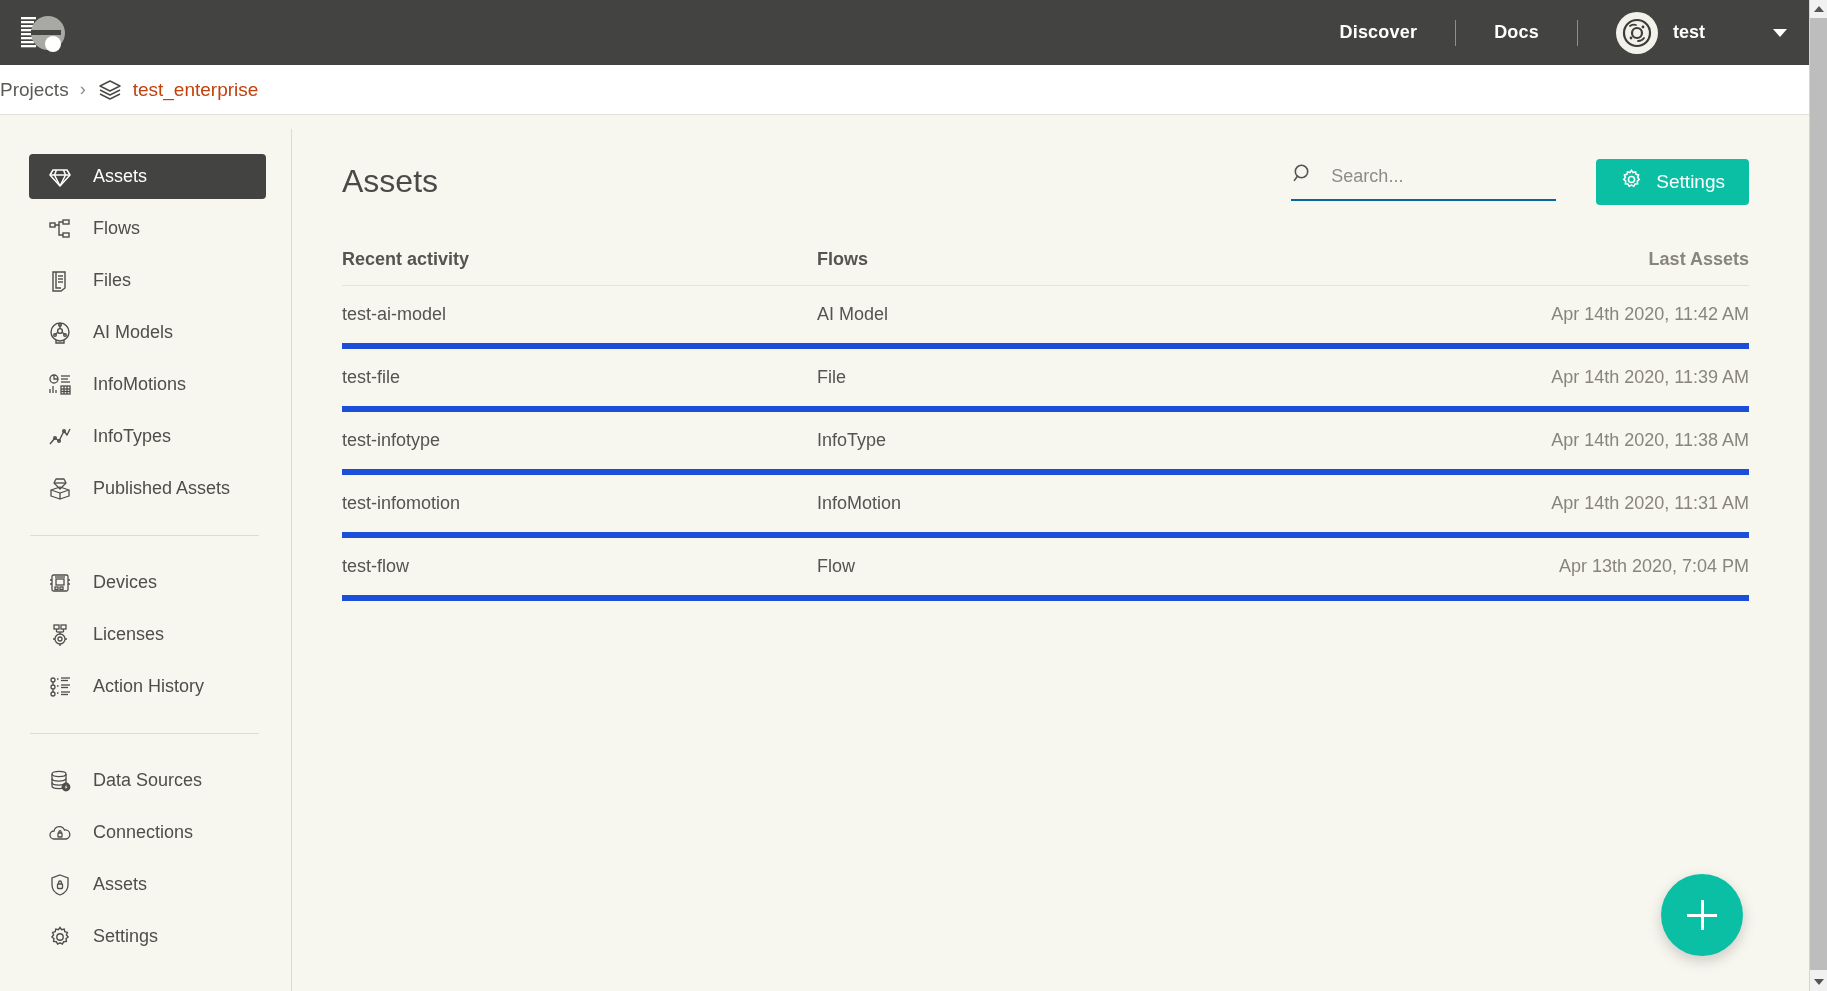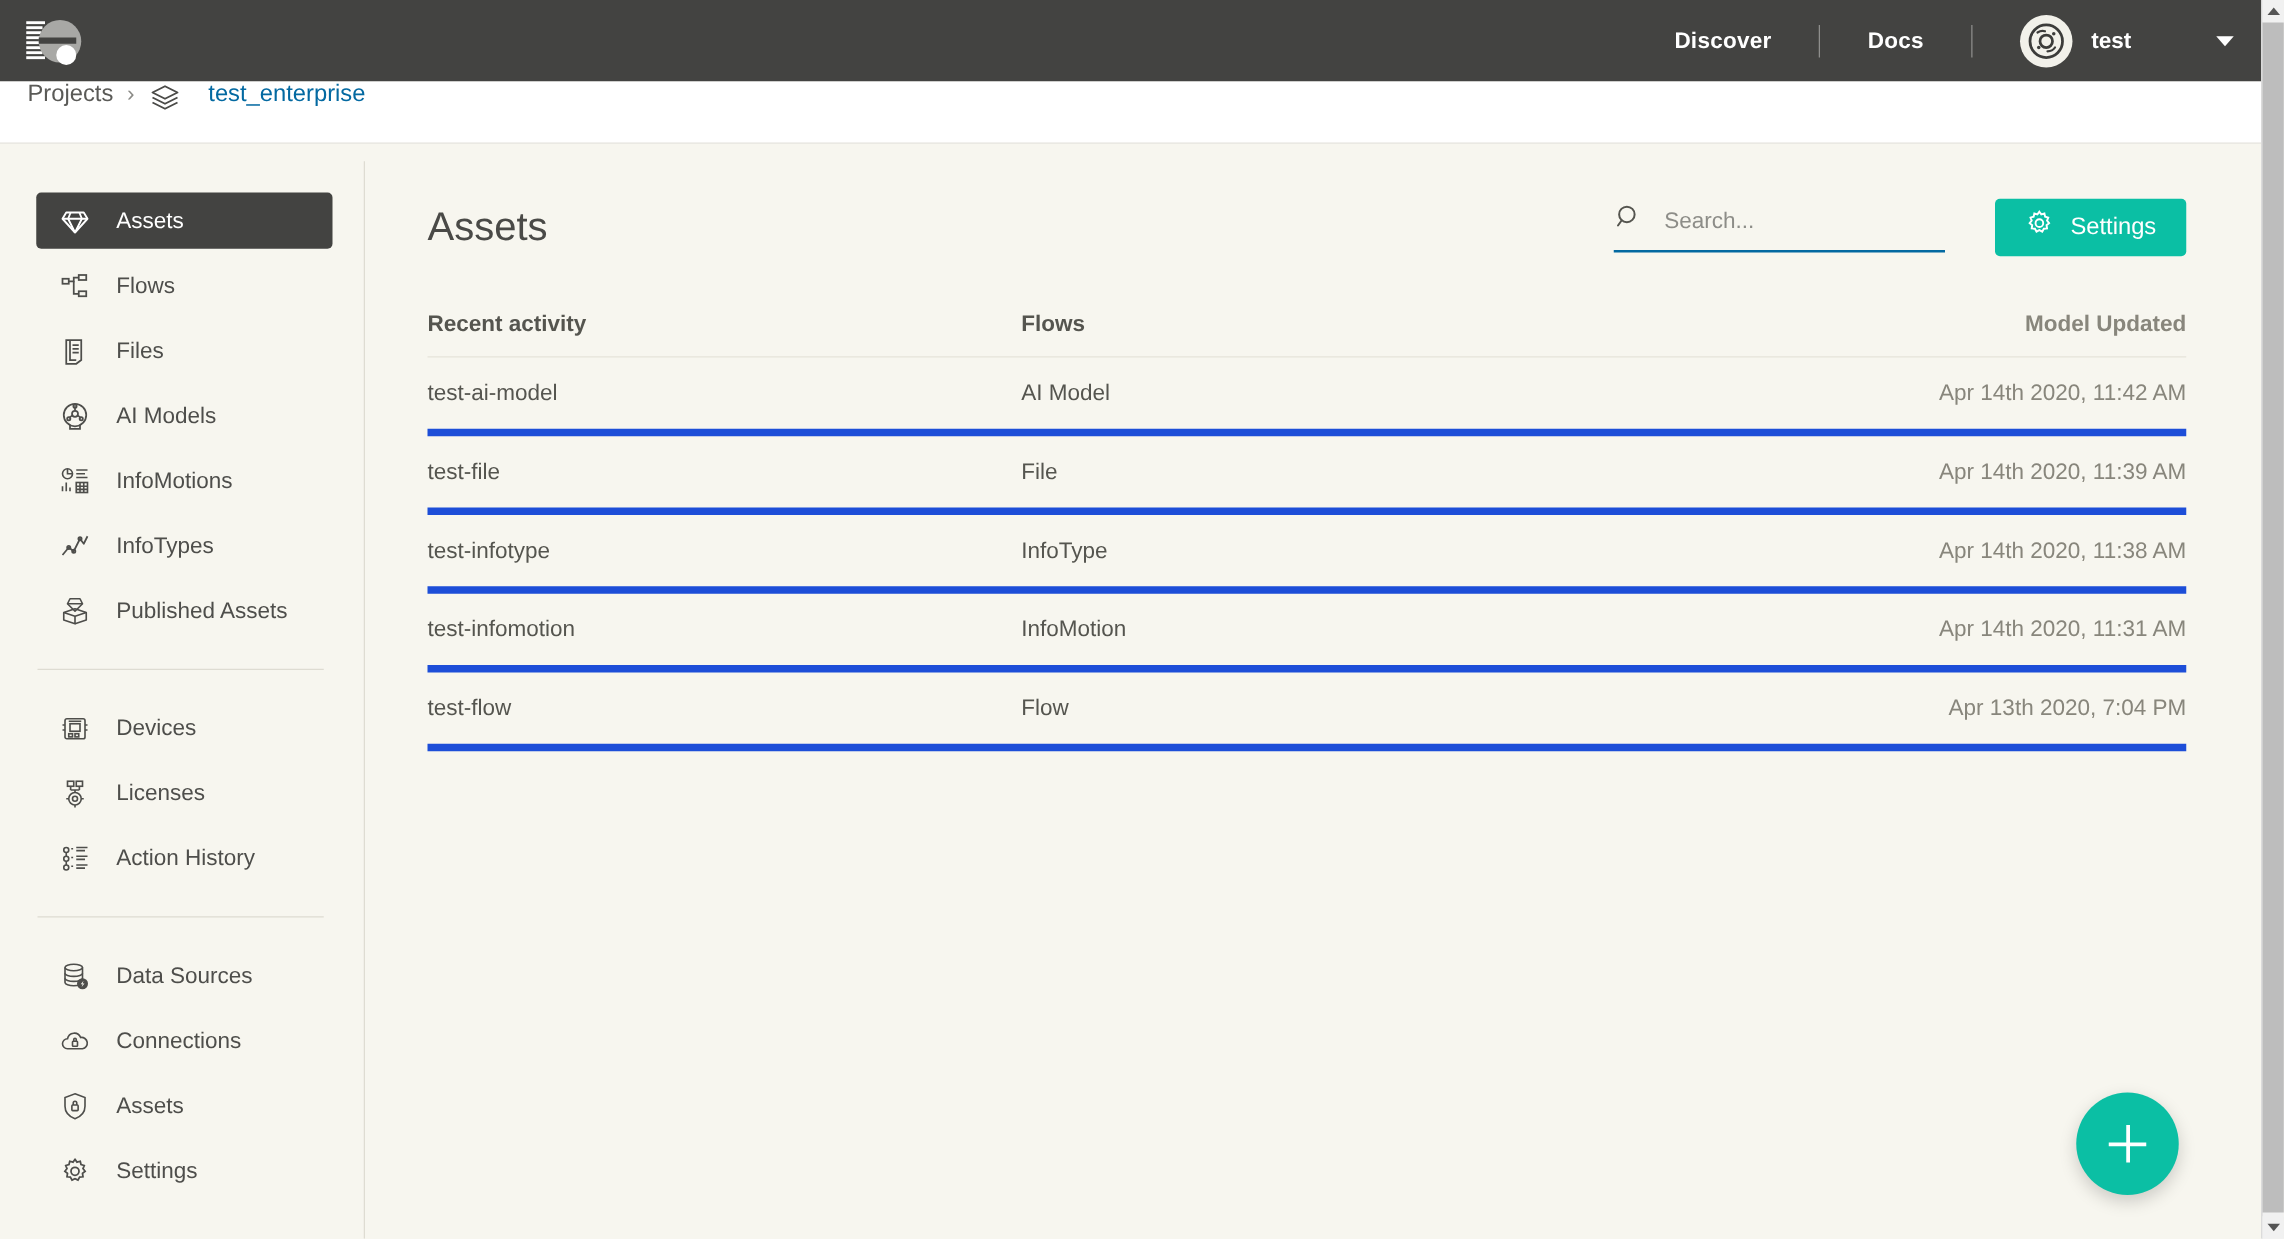--- a/index.html
+++ b/index.html
@@ -97,45 +97,43 @@
 
   
   .breadcrumb-bar {
     position: absolute;
     top: 65px; left: 0;
     width: 1809px;
     height: 50px;
     background: #ffffff;
     border-bottom: 1px solid #e3e2db;
     display: flex;
-    align-items: flex-start;
-    padding-left: 22px;
+    align-items: center;
     z-index: 15;
   }
 
   .crumb {
     font-size: 19px;
     color: #5a5a57;
     cursor: pointer;
     white-space: nowrap;
   }
 
   .crumb-sep {
     font-size: 18px;
     color: #8a8a86;
     margin: 0 11px;
   }
 
   .crumb-icon { margin-right: 10px; display: flex; align-items: center; }
 
   .crumb-current {
     font-size: 19px;
-    color: #0369a1;
+    color: #c2410c;
     white-space: nowrap;
-    margin-left: 12px;
   }
 
   
   .sidebar {
     position: absolute;
     top: 129px; left: 0;
     width: 292px;
     height: 862px;
     background: #f7f6ef;
     border-right: 1px solid #dedcd2;
@@ -687,21 +685,21 @@
         </button>
 
       </div>
     </div>
 
     <div class="table">
 
       <div class="t-row t-head">
         <div class="c-name">Recent activity</div>
         <div class="c-type">Flows</div>
-        <div class="c-date">Model Updated</div>
+        <div class="c-date">Last Assets</div>
       </div>
 
       <div class="t-body">
 
         <div class="t-row">
           <div class="c-name">test-ai-model</div>
           <div class="c-type">AI Model</div>
           <div class="c-date">Apr 14th 2020, 11:42 AM</div>
         </div>
 

